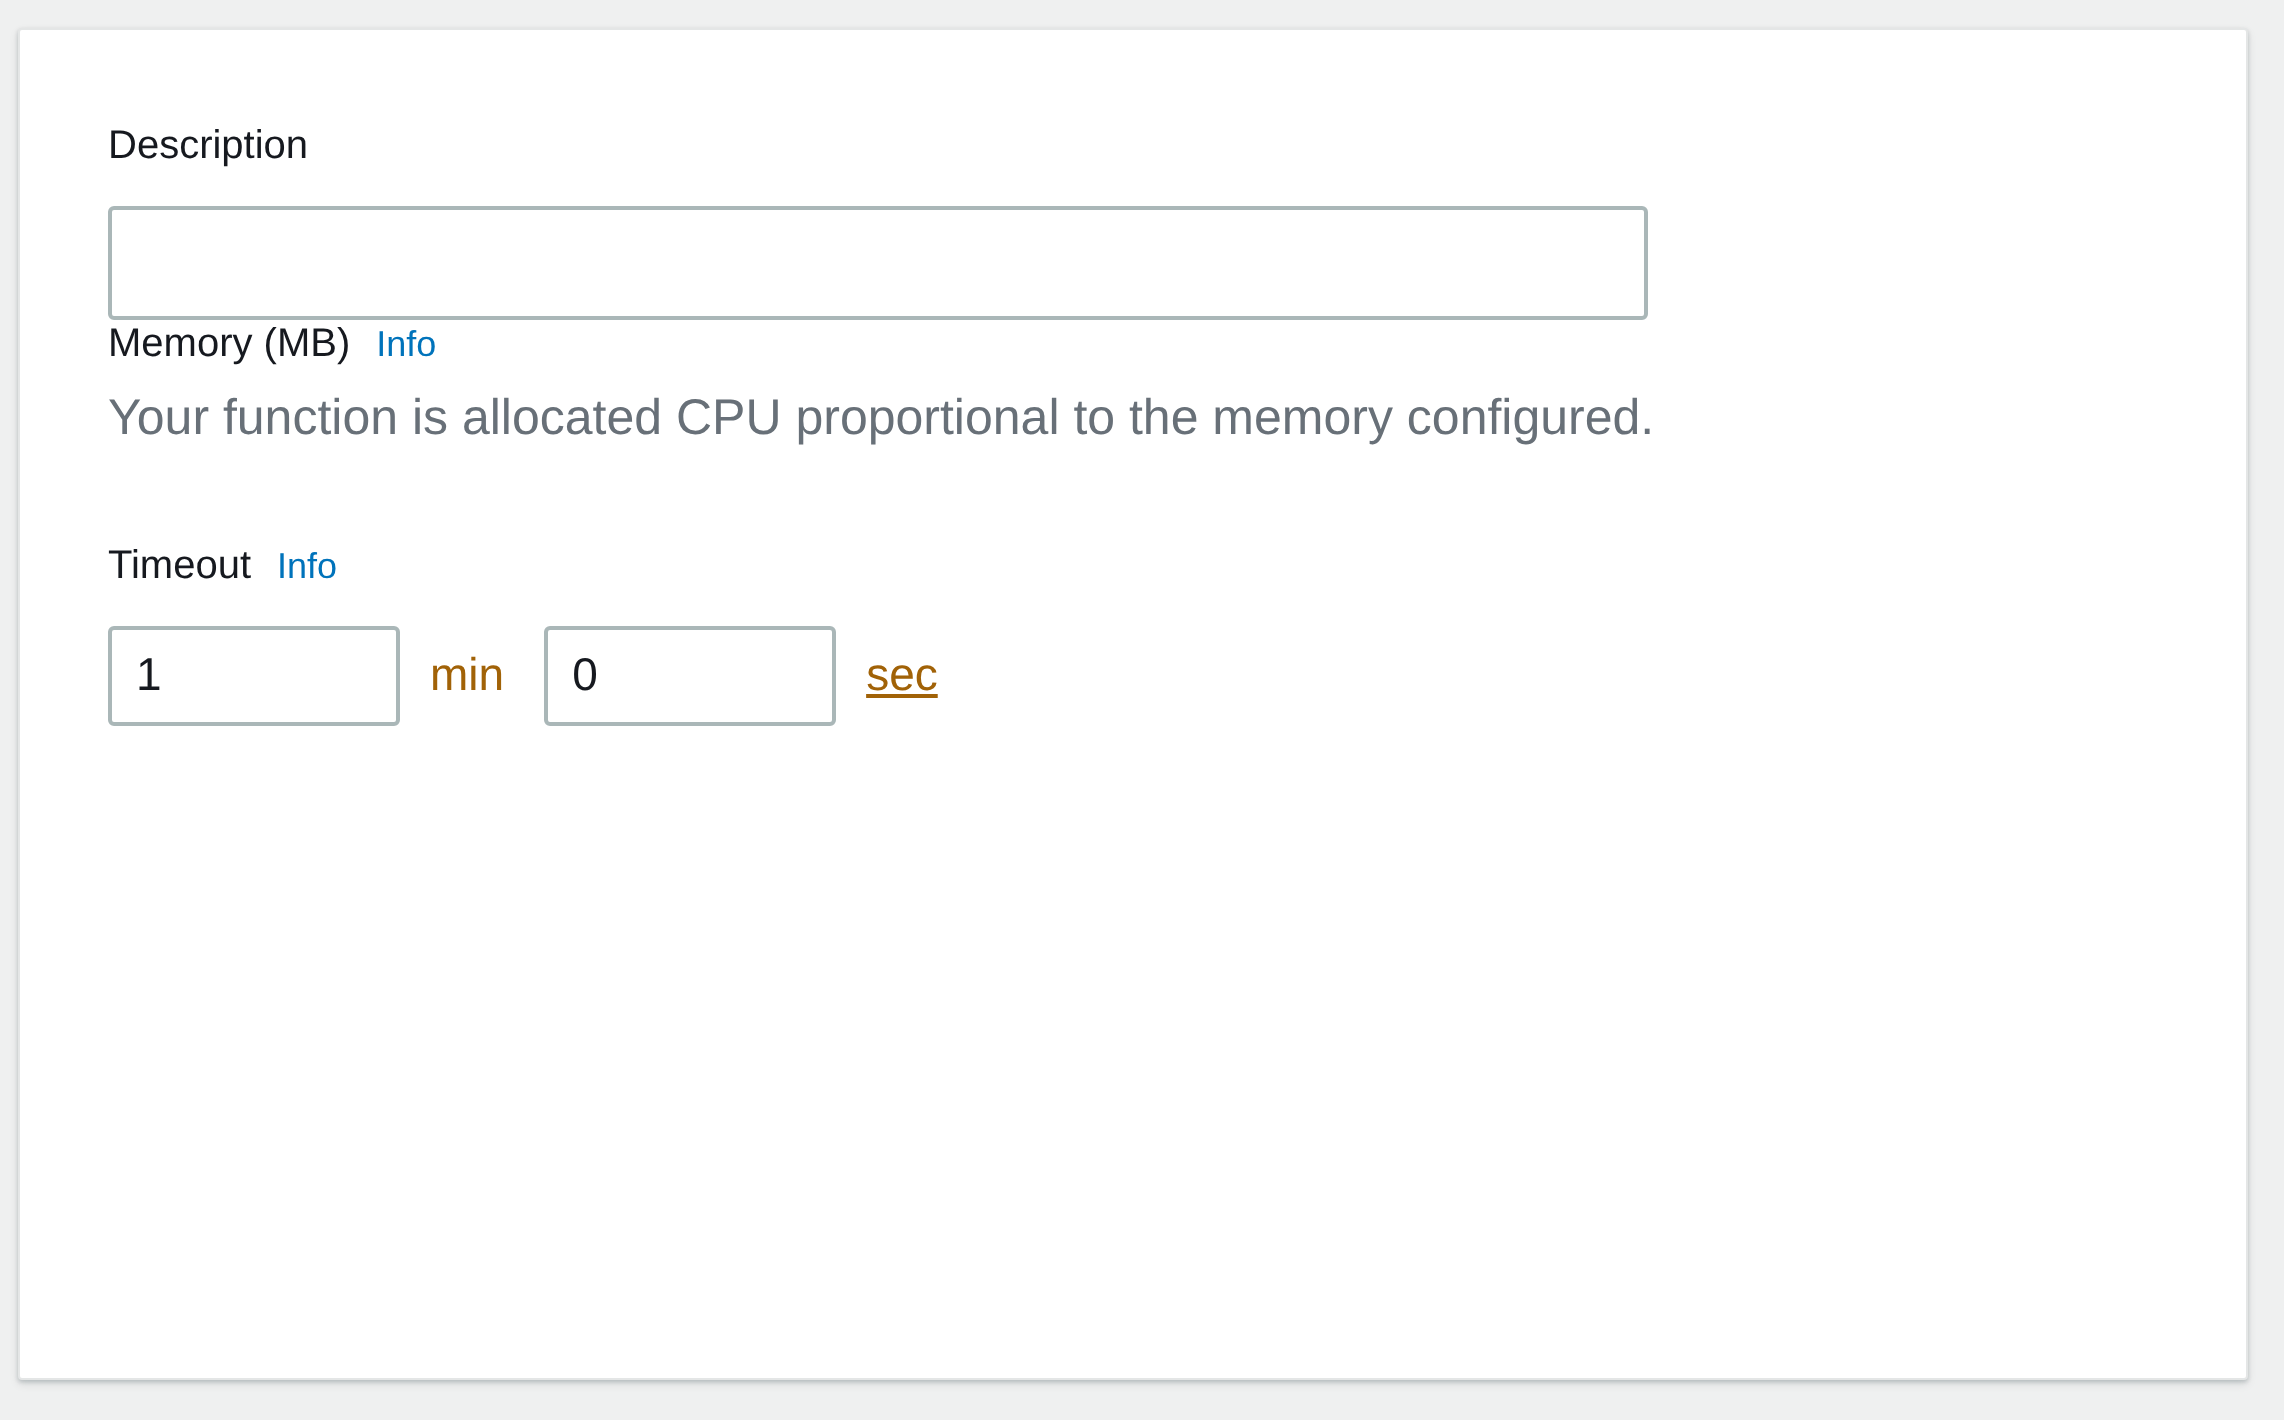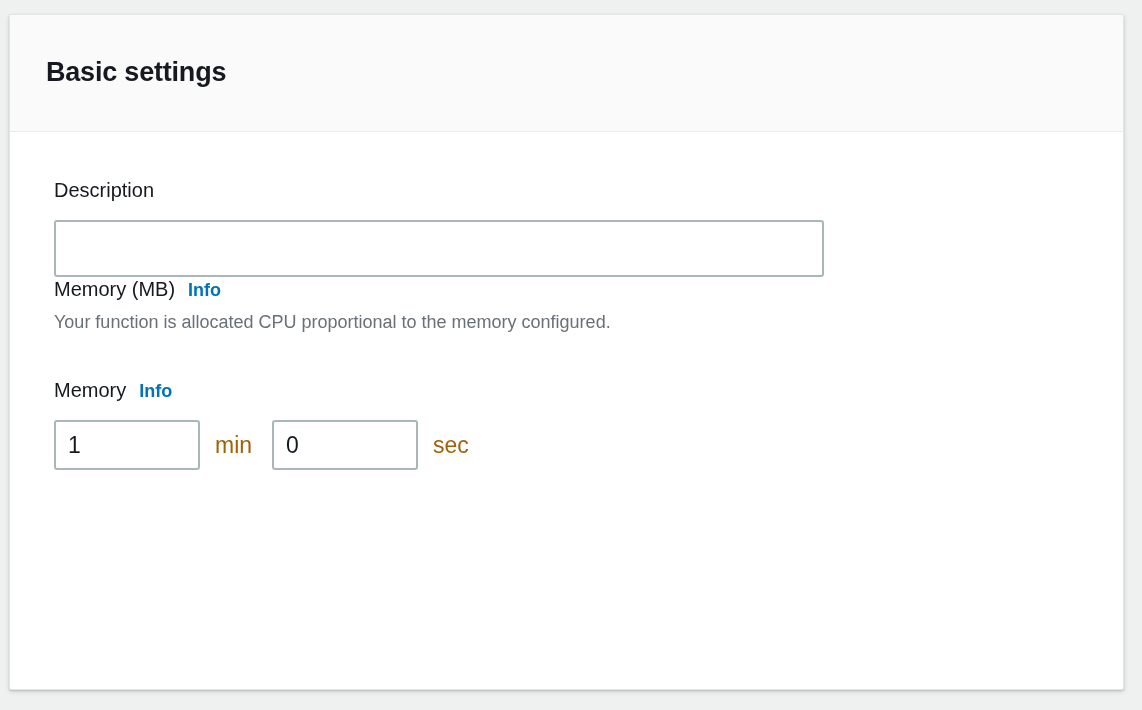--- a/index.html
+++ b/index.html
@@ -64,29 +64,29 @@
     font-size: 20px;
     color: #16191f;
     line-height: 1.25;
     display: flex;
     align-items: baseline;
     gap: 13px;
   }
 
   .info-link {
     font-size: 18px;
-    font-weight: bold;
+    font-weight: normal;
     color: #0073bb;
     text-decoration: none;
     cursor: pointer;
     line-height: 1.25;
   }
 
   .field-hint {
-    font-size: 18px;
+    font-size: 25px;
     color: #687078;
     line-height: 1.35;
     margin-top: 8px;
   }
 
   .text-input {
     display: block;
     width: 770px;
     height: 57px;
     margin-top: 17px;
@@ -195,53 +195,51 @@
   }
 
   .unit-label {
     font-size: 23px;
     color: #a16207;
     margin: 0 20px 0 15px;
     white-space: nowrap;
   }
   .unit-label.last {
     margin-right: 0;
+    text-decoration: underline;
   }
 </style>
 </head>
 <body>
 
 <div class="page">
 
   <section class="card">
 
-    <header class="card-header">
-      <h1 class="card-title">Basic settings</h1>
-    </header>
 
     <div class="card-body">
 
       <div class="form-group">
         <div class="field-label">
           <span>Description</span>
         </div>
         <input class="text-input" type="text" value="" style="">
       </div>
 
       <div class="form-group section-memory">
         <div class="field-label">
           <span>Memory (MB)</span>
           <a class="info-link">Info</a>
         </div>
         <div class="field-hint">Your function is allocated CPU proportional to the memory configured.</div>
       </div>
 
       <div class="form-group section-timeout">
         <div class="field-label">
-          <span>Memory</span>
+          <span>Timeout</span>
           <a class="info-link">Info</a>
         </div>
         <div class="timeout-row">
           <input class="number-input" type="text" value="1" style="">
           <span class="unit-label">min</span>
           <input class="number-input" type="text" value="0" style="">
           <span class="unit-label last">sec</span>
         </div>
       </div>
 

